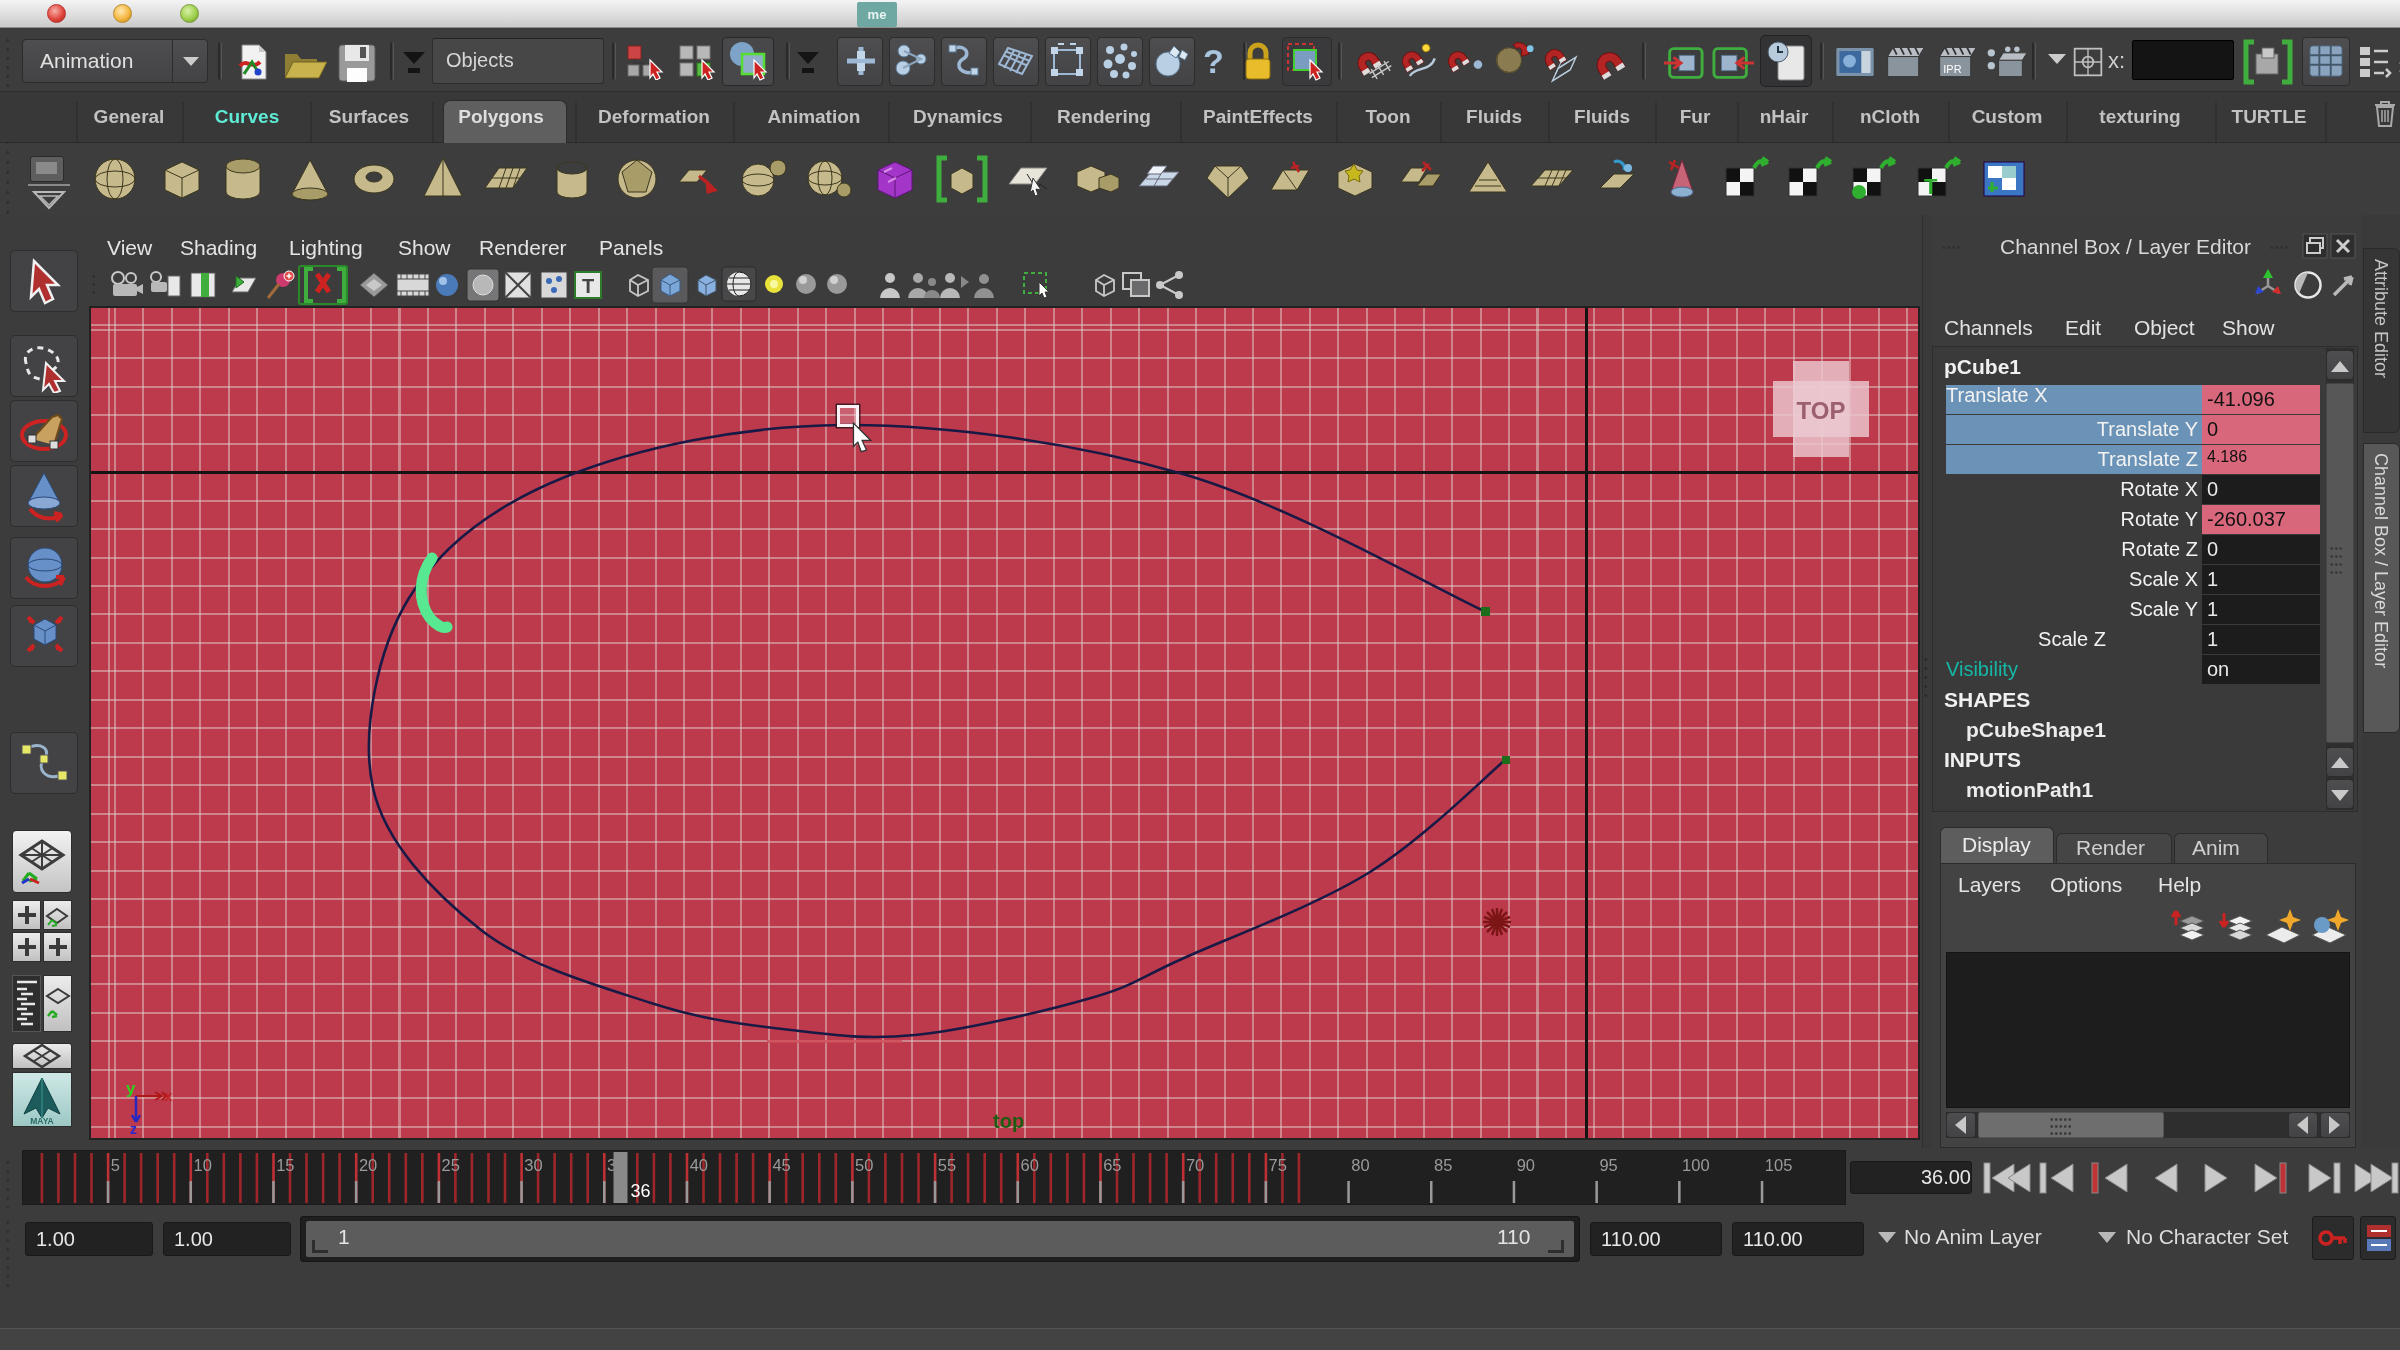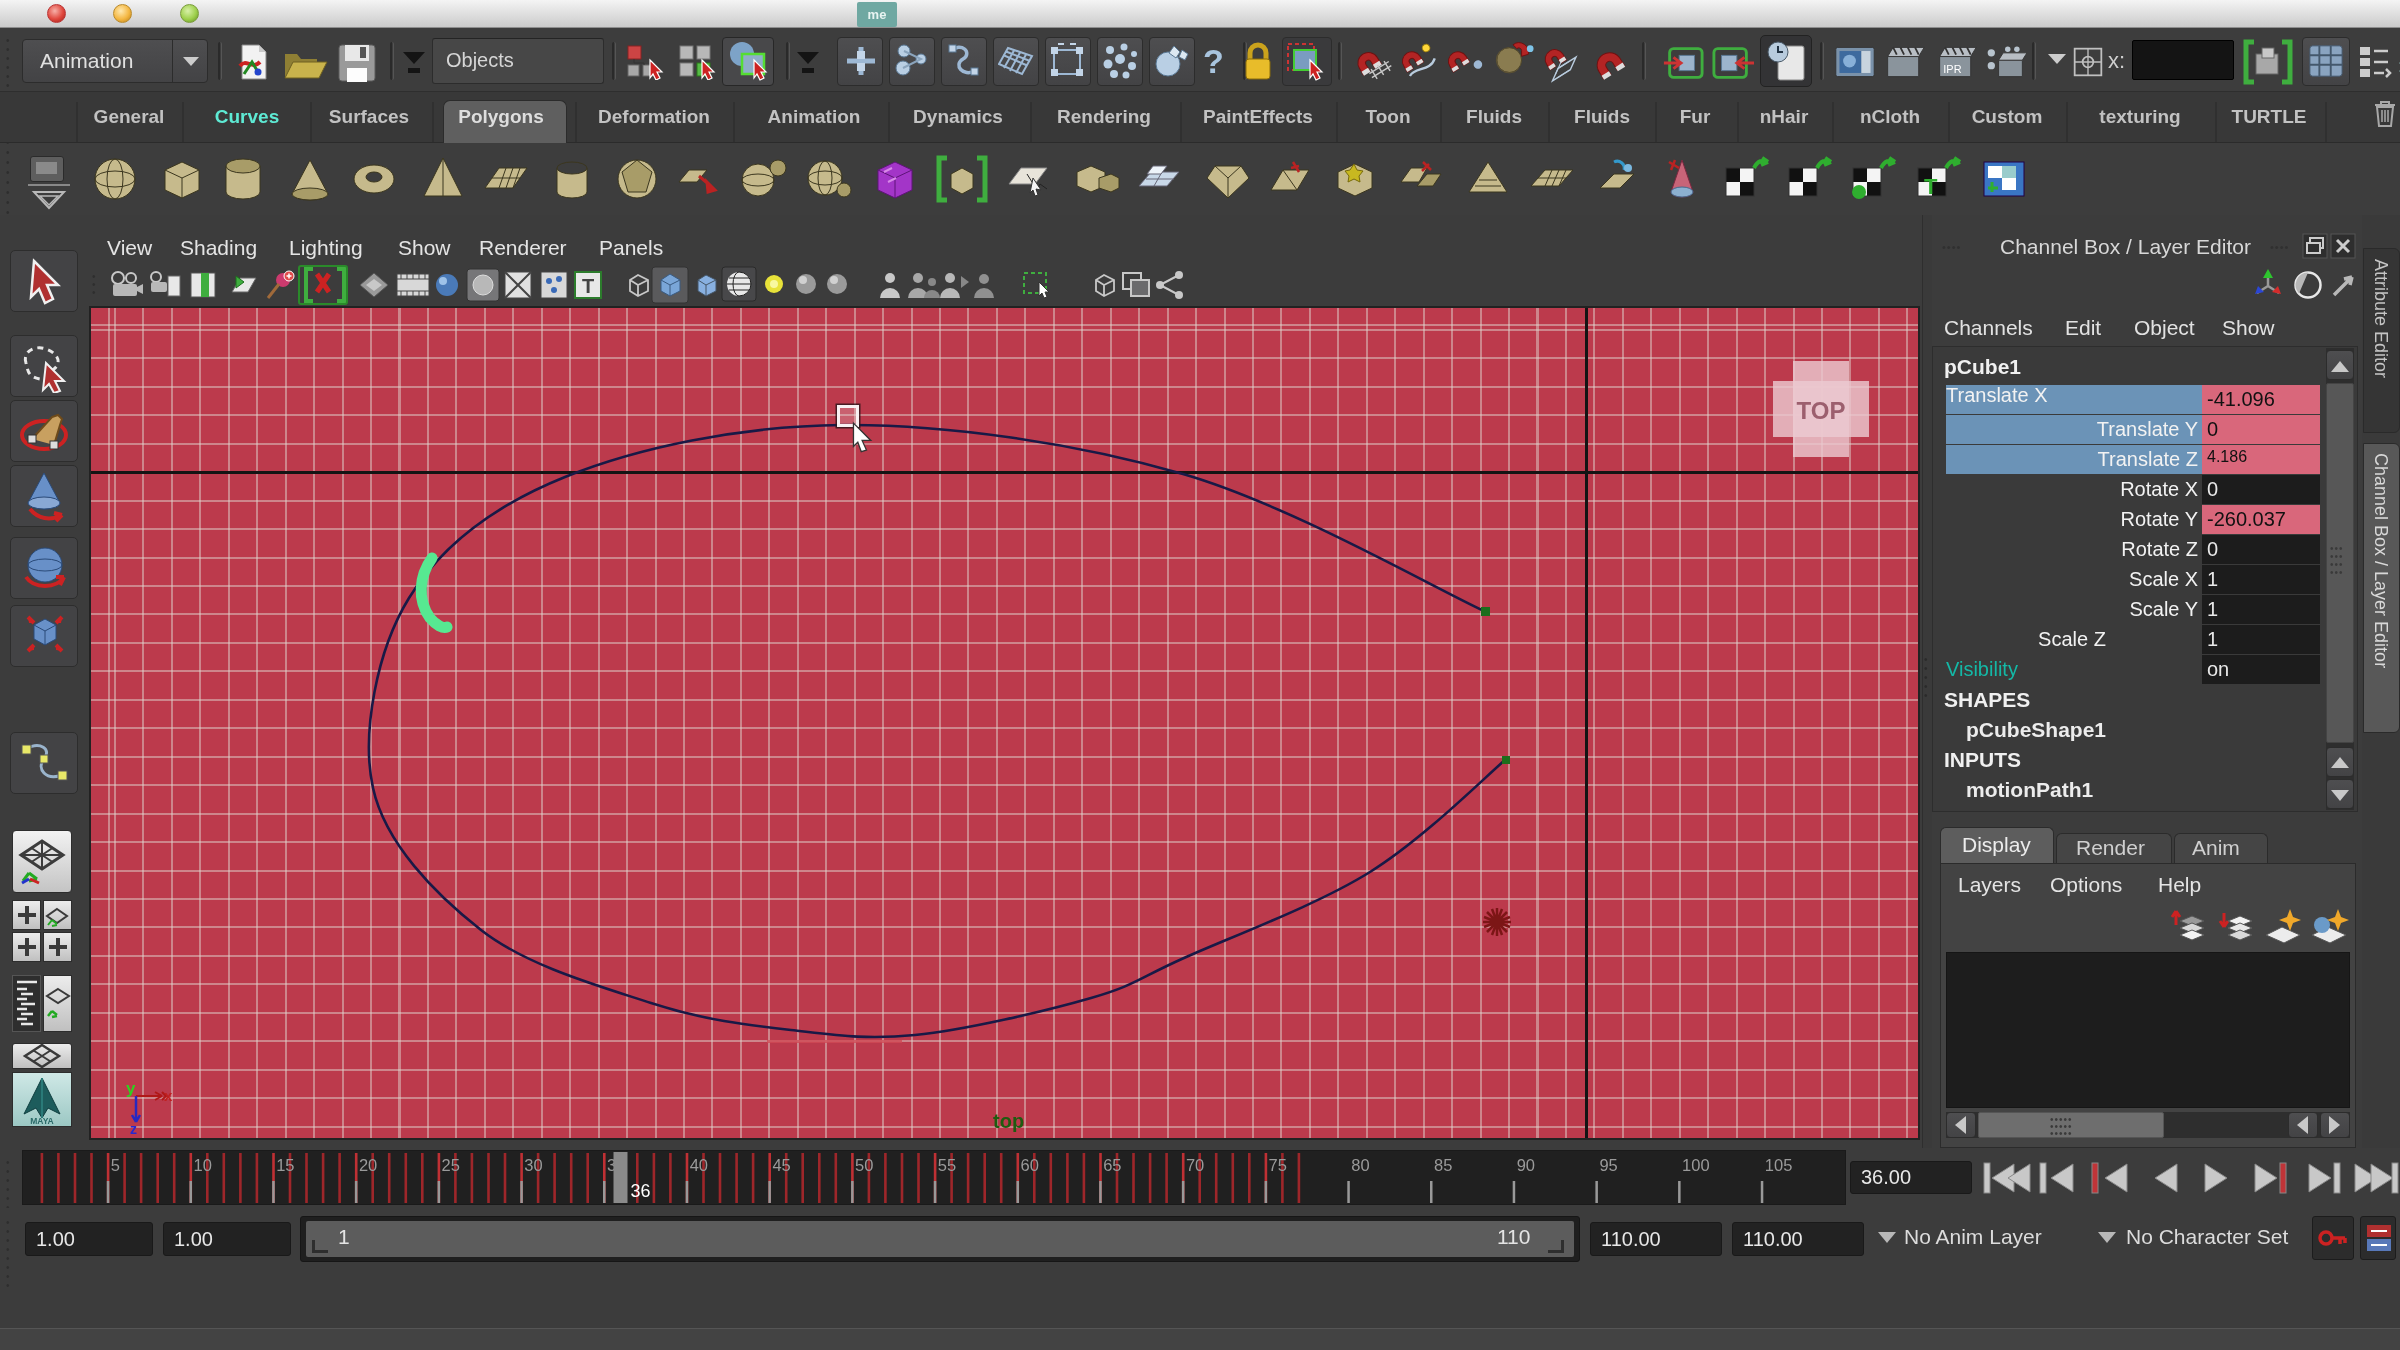--- a/index.html
+++ b/index.html
@@ -1014,21 +1014,21 @@
         <text x="1494.7" y="21" font-size="16.5" fill="#9a9a9a" font-family="Liberation Sans">90</text>
         <rect x="1573.4" y="31" width="2.5" height="22" fill="#999"></rect>
         <text x="1577.4" y="21" font-size="16.5" fill="#9a9a9a" font-family="Liberation Sans">95</text>
         <rect x="1656.1" y="31" width="2.5" height="22" fill="#999"></rect>
         <text x="1660.1" y="21" font-size="16.5" fill="#9a9a9a" font-family="Liberation Sans">100</text>
         <rect x="1738.8" y="31" width="2.5" height="22" fill="#999"></rect>
         <text x="1742.8" y="21" font-size="16.5" fill="#9a9a9a" font-family="Liberation Sans">105</text>
         <rect x="591.5" y="2" width="14" height="51" fill="#8a8a8a"></rect>
         <text x="608.5" y="47" font-size="18" fill="#fff" font-family="Liberation Sans">36</text>
       </svg>
-  <div class="abs field" style="left:1850px; top:13px; width:122px; height:33px; line-height:31px; padding-left:10px;">36.00</div>
+  <div class="abs field" style="left:1850px; top:13px; width:122px; height:33px; line-height:31px; padding-left:10px;text-align:right;">36.00</div>
   <svg class="abs" style="left:0; top:0;" width="2400" height="60" viewBox="0 0 2400 60">
         <rect x="1984" y="15" width="6" height="30" fill="#c8c8c8" stroke="#888"></rect>
         <path d="M2014 16 L1992 30 L2014 44 z" fill="#c8c8c8" stroke="#888"></path>
         <path d="M2030 16 L2008 30 L2030 44 z" fill="#c8c8c8" stroke="#888"></path>
         <rect x="2040" y="15" width="6" height="30" fill="#c8c8c8" stroke="#888"></rect>
         <path d="M2073 16 L2051 30 L2073 44 z" fill="#c8c8c8" stroke="#888"></path>
         <rect x="2092" y="15" width="6" height="30" fill="#c03438" stroke="#888"></rect>
         <path d="M2127 16 L2105 30 L2127 44 z" fill="#c8c8c8" stroke="#888"></path>
         <path d="M2177 16 L2155 30 L2177 44 z" fill="#c8c8c8" stroke="#888"></path>
         <path d="M2205 16 L2227 30 L2205 44 z" fill="#c8c8c8" stroke="#888"></path>

